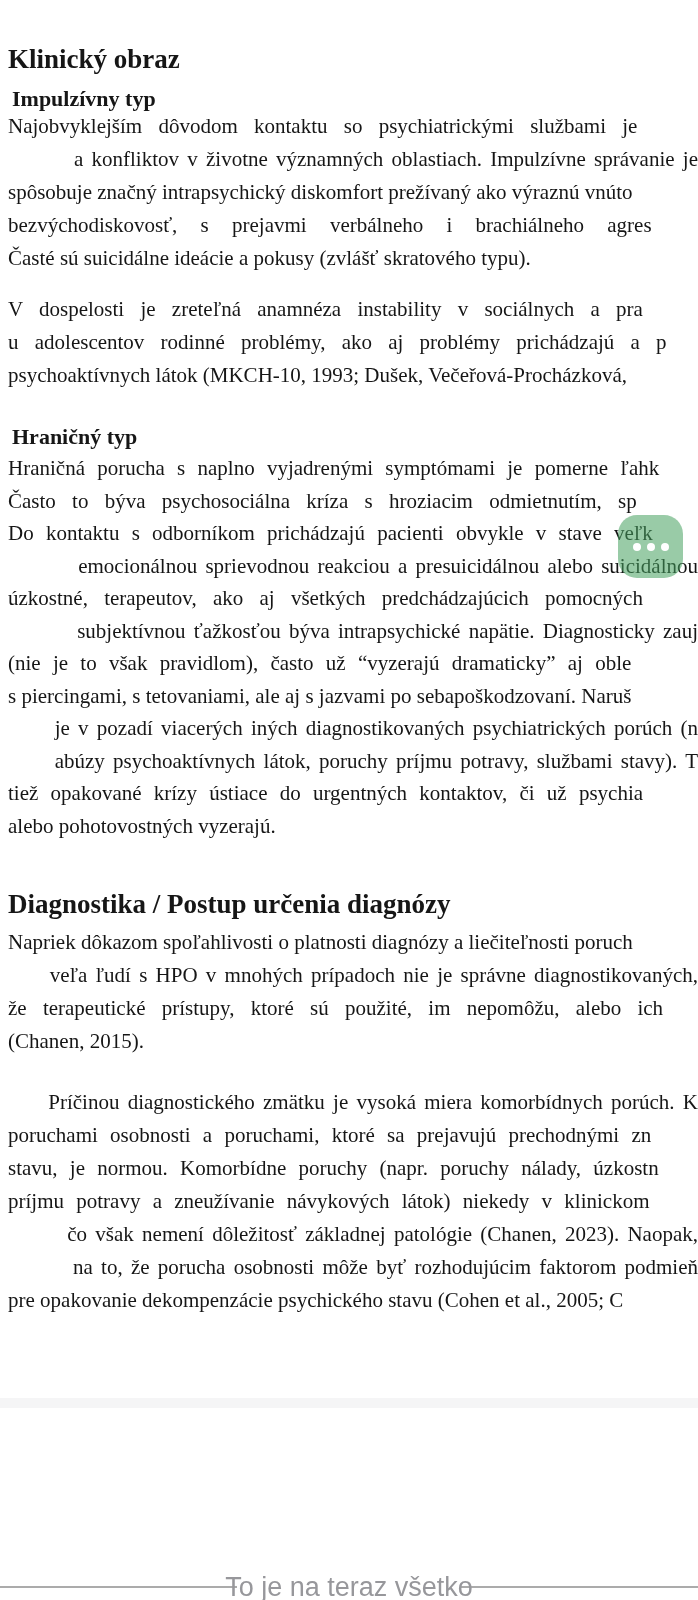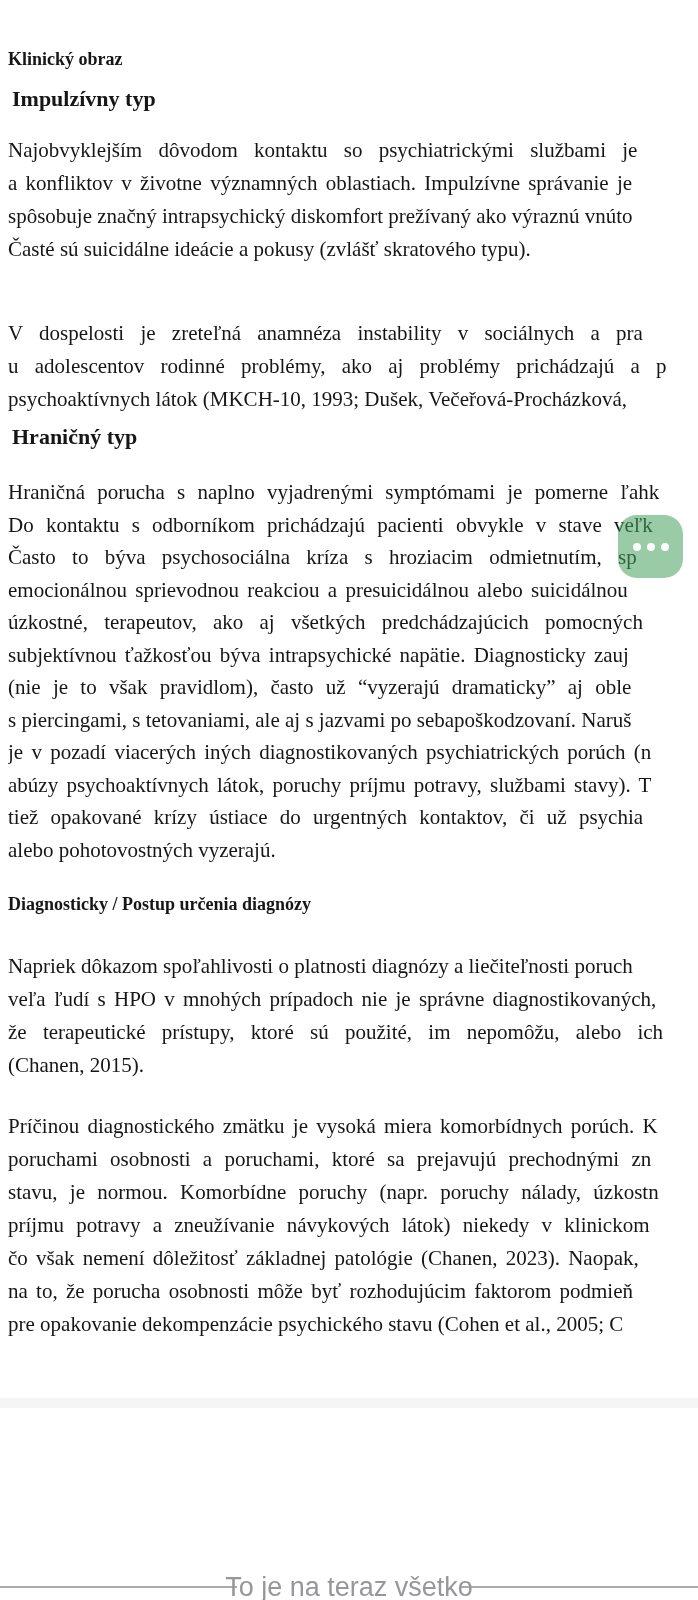--- a/index.html
+++ b/index.html
@@ -2,26 +2,26 @@
 <html><head>
 <meta charset="utf-8">
 <style>
   html,body{margin:0;padding:0;}
   body{
     width:698px;height:1600px;overflow:hidden;background:#ffffff;
     font-family:"Liberation Serif","DejaVu Serif",serif;
   }
   .screen{position:relative;width:698px;height:1600px;overflow:hidden;background:#fff;}
   .doc{position:absolute;inset:0;color:#161616;}
-  .h-lg{position:absolute;left:8px;margin:0;font-size:18px;font-weight:700;white-space:nowrap;line-height:30px;}
+  .h-lg{position:absolute;left:8px;margin:0;font-size:27px;font-weight:700;white-space:nowrap;line-height:30px;}
   .h-sm{position:absolute;left:8px;margin:4px;font-size:22px;font-weight:700;white-space:nowrap;line-height:26px;}
-  .para{position:absolute;left:8px;right:0;overflow:hidden;margin-top:24px;}
+  .para{position:absolute;left:8px;right:0;overflow:hidden;}
   .ln{white-space:nowrap;overflow:hidden;height:33px;line-height:33px;font-size:21px;}
   .para.tight .ln{height:32.5px;line-height:32.5px;}
-  .ws1{word-spacing:3px;}
+  .ws1{word-spacing:3px;text-align:right;}
   .ws2{word-spacing:7px;}
   .ws3{word-spacing:11px;}
   .ws4{word-spacing:18px;}
   .page-sep{position:absolute;left:0;top:1398px;width:698px;height:10px;background:#f5f5f6;}
   .fab{
     position:absolute;left:618px;top:515px;width:65px;height:63px;
     border:none;outline:none;border-radius:19px;
     background:rgba(70,160,95,0.55);
     display:flex;align-items:center;justify-content:center;cursor:pointer;padding:0;
   }
@@ -44,47 +44,48 @@
 <div class="screen">
   <div class="doc">
 
     <h1 class="h-lg" style="top:44px">Klinický obraz</h1>
     <h2 class="h-sm" style="top:82px">Impulzívny typ</h2>
 
     <div class="para" style="top:110px">
       <div class="ln ws3">Najobvyklejším dôvodom kontaktu so psychiatrickými službami je</div>
       <div class="ln ws1">a konfliktov v životne významných oblastiach. Impulzívne správanie je</div>
       <div class="ln">spôsobuje značný intrapsychický diskomfort prežívaný ako výraznú vnúto</div>
+      <div class="ln ws4">bezvýchodiskovosť, s prejavmi verbálneho i brachiálneho agres</div>
       <div class="ln">Časté sú suicidálne ideácie a pokusy (zvlášť skratového typu).</div>
     </div>
 
     <div class="para" style="top:293px">
       <div class="ln ws3">V dospelosti je zreteľná anamnéza instability v sociálnych a pra</div>
       <div class="ln ws3">u adolescentov rodinné problémy, ako aj problémy prichádzajú a p</div>
       <div class="ln">psychoaktívnych látok (MKCH-10, 1993; Dušek, Večeřová-Procházková,</div>
     </div>
 
     <h2 class="h-sm" style="top:420px">Hraničný typ</h2>
 
     <div class="para tight" style="top:452px">
       <div class="ln ws2">Hraničná porucha s naplno vyjadrenými symptómami je pomerne ľahk</div>
+      <div class="ln ws3">Často to býva psychosociálna kríza s hroziacim odmietnutím, sp</div>
       <div class="ln ws2">Do kontaktu s odborníkom prichádzajú pacienti obvykle v stave veľk</div>
-      <div class="ln ws3">Často to býva psychosociálna kríza s hroziacim odmietnutím, sp</div>
       <div class="ln ws1">emocionálnou sprievodnou reakciou a presuicidálnou alebo suicidálnou</div>
       <div class="ln ws3">úzkostné, terapeutov, ako aj všetkých predchádzajúcich pomocných</div>
       <div class="ln ws1">subjektívnou ťažkosťou býva intrapsychické napätie. Diagnosticky zauj</div>
       <div class="ln ws2">(nie je to však pravidlom), často už “vyzerajú dramaticky” aj oble</div>
       <div class="ln">s piercingami, s tetovaniami, ale aj s jazvami po sebapoškodzovaní. Naruš</div>
       <div class="ln ws1">je v pozadí viacerých iných diagnostikovaných psychiatrických porúch (n</div>
       <div class="ln ws1">abúzy psychoaktívnych látok, poruchy príjmu potravy, službami stavy). T</div>
       <div class="ln ws2">tiež opakované krízy ústiace do urgentných kontaktov, či už psychia</div>
       <div class="ln">alebo pohotovostných vyzerajú.</div>
     </div>
 
-    <h1 class="h-lg" style="top:889px">Diagnosticky / Postup určenia diagnózy</h1>
+    <h1 class="h-lg" style="top:889px">Diagnostika / Postup určenia diagnózy</h1>
 
     <div class="para" style="top:926px">
       <div class="ln">Napriek dôkazom spoľahlivosti o platnosti diagnózy a liečiteľnosti poruch</div>
       <div class="ln ws1">veľa ľudí s HPO v mnohých prípadoch nie je správne diagnostikovaných,</div>
       <div class="ln ws3">že terapeutické prístupy, ktoré sú použité, im nepomôžu, alebo ich</div>
       <div class="ln">(Chanen, 2015).</div>
     </div>
 
     <div class="para" style="top:1086px">
       <div class="ln ws1">Príčinou diagnostického zmätku je vysoká miera komorbídnych porúch. K</div>

